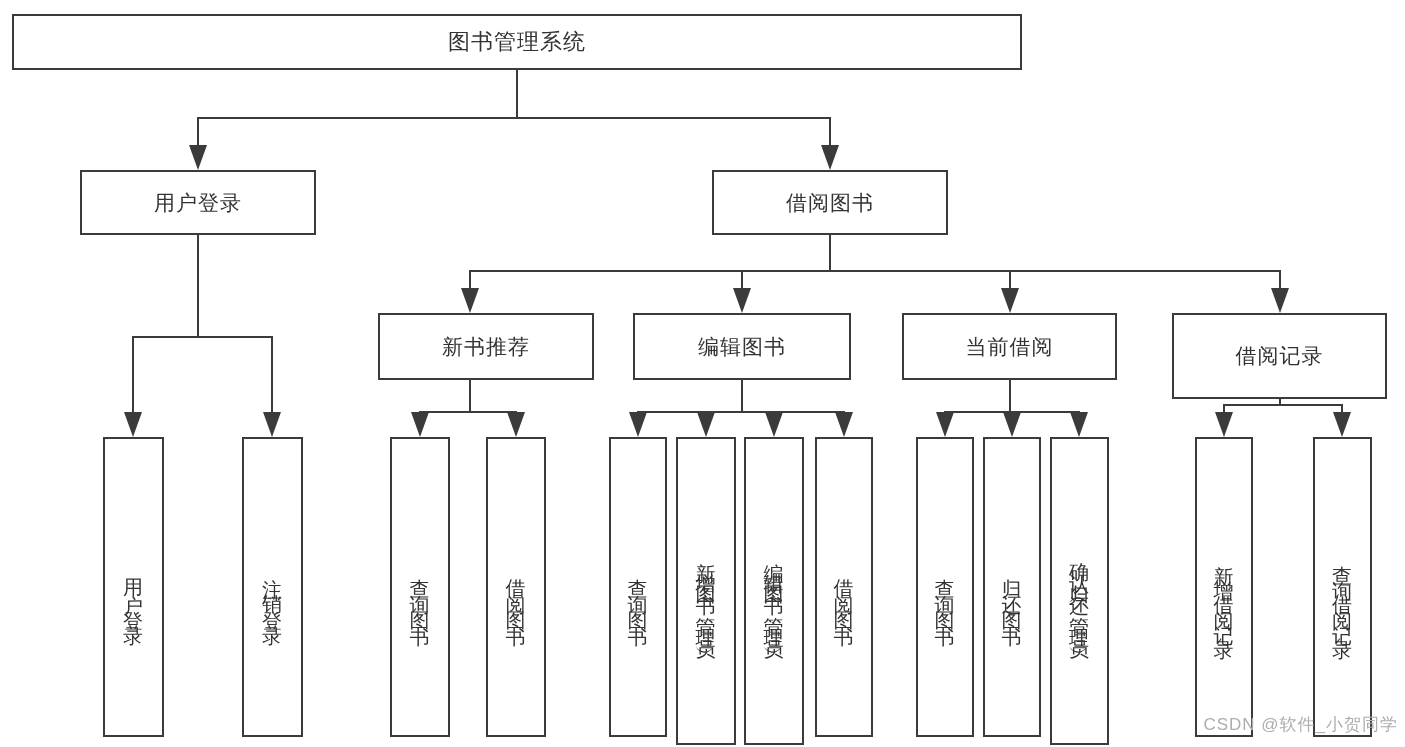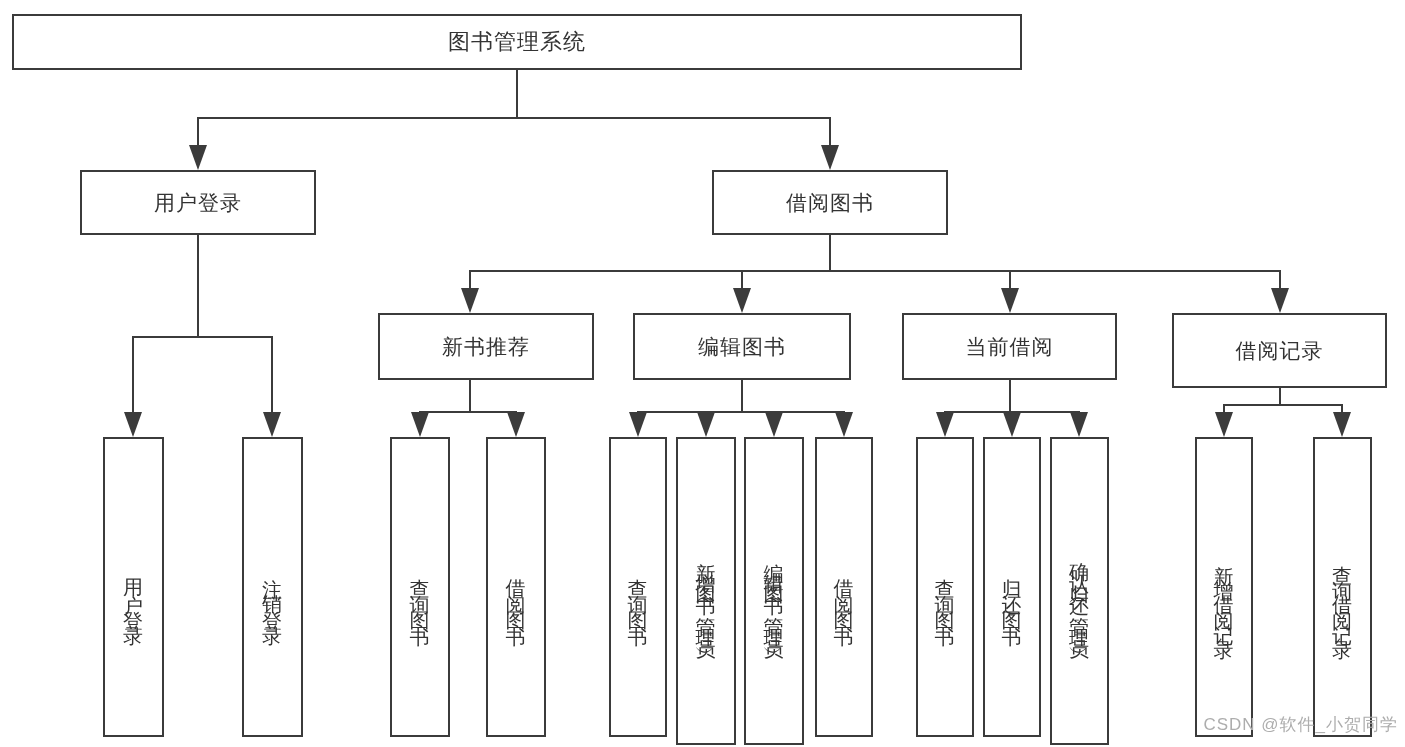--- a/index.html
+++ b/index.html
@@ -137,21 +137,21 @@
 
   <div class="box" style="left:378px;top:313px;width:216px;height:67px;">
     <span>新书推荐</span>
   </div>
   <div class="box" style="left:633px;top:313px;width:218px;height:67px;">
     <span>编辑图书</span>
   </div>
   <div class="box" style="left:902px;top:313px;width:215px;height:67px;">
     <span>当前借阅</span>
   </div>
-  <div class="box" style="left:1172px;top:313px;width:215px;height:75px;">
+  <div class="box" style="left:1172px;top:313px;width:215px;height:86px;">
     <span>借阅记录</span>
   </div>
 
   <div class="box leaf" style="left:103px;top:437px;width:61px;height:300px;">
     <span class="vlabel">用户登录</span>
   </div>
   <div class="box leaf" style="left:242px;top:437px;width:61px;height:300px;">
     <span class="vlabel">注销登录</span>
   </div>
 

